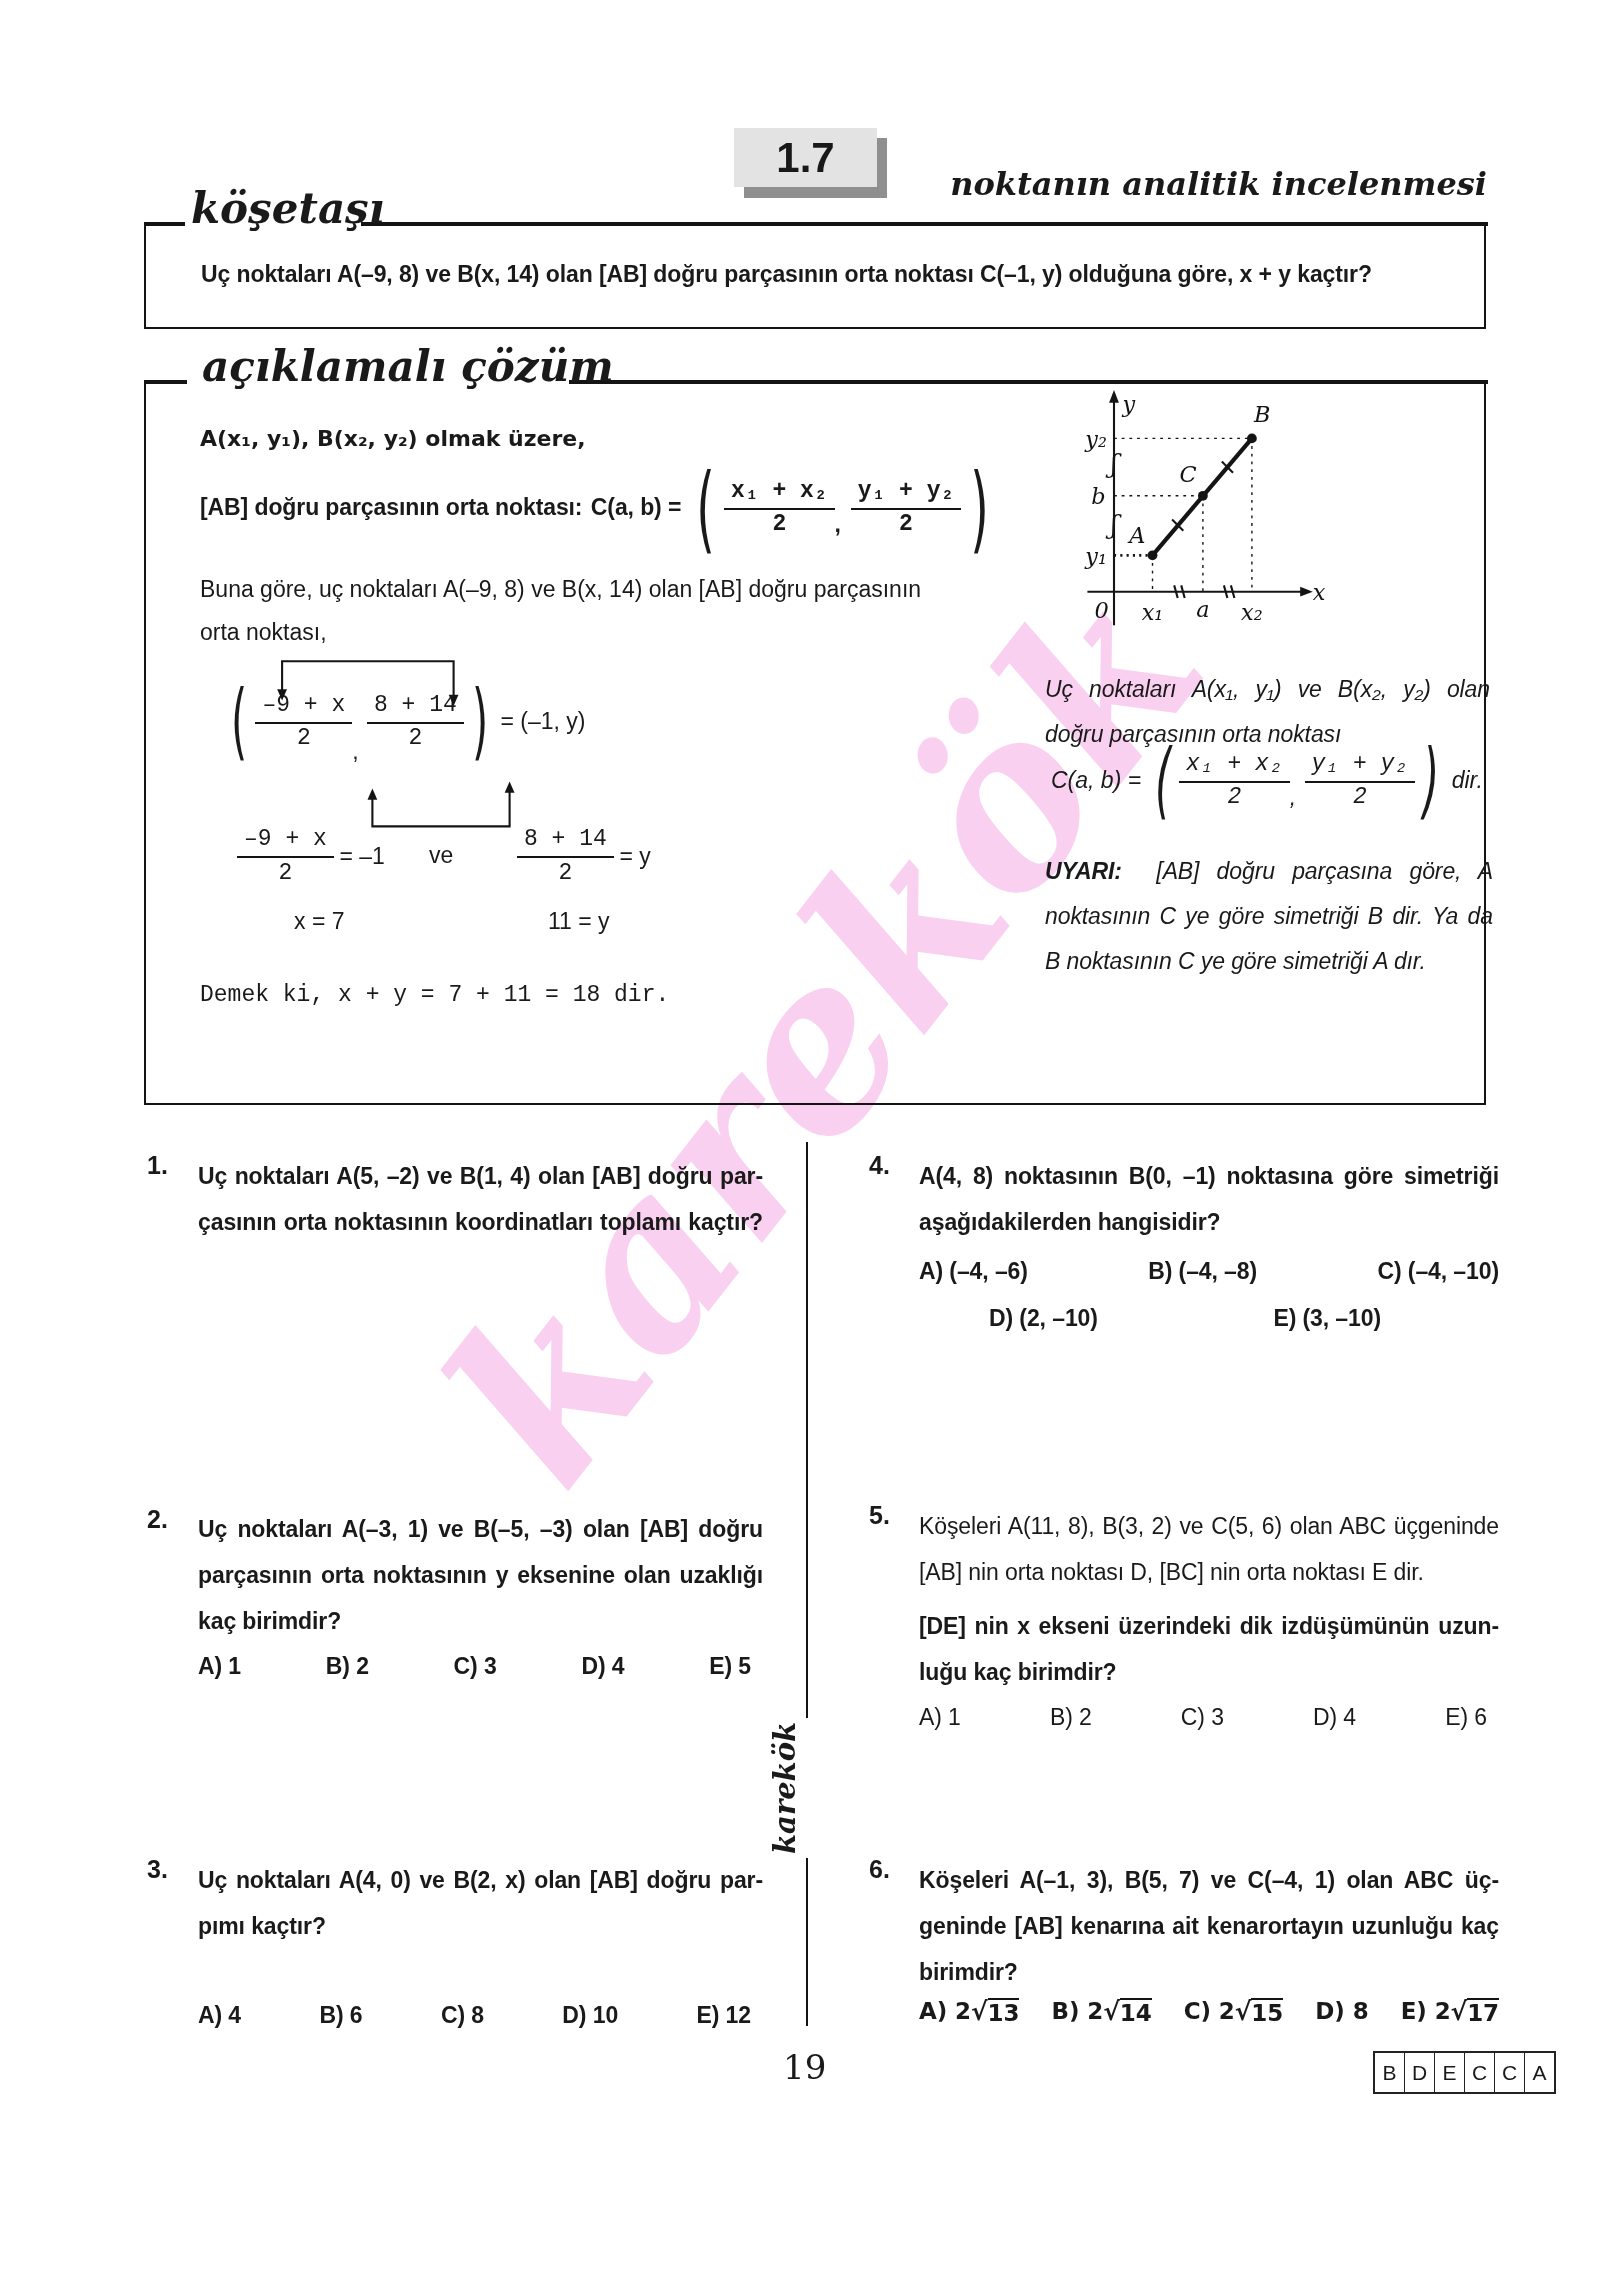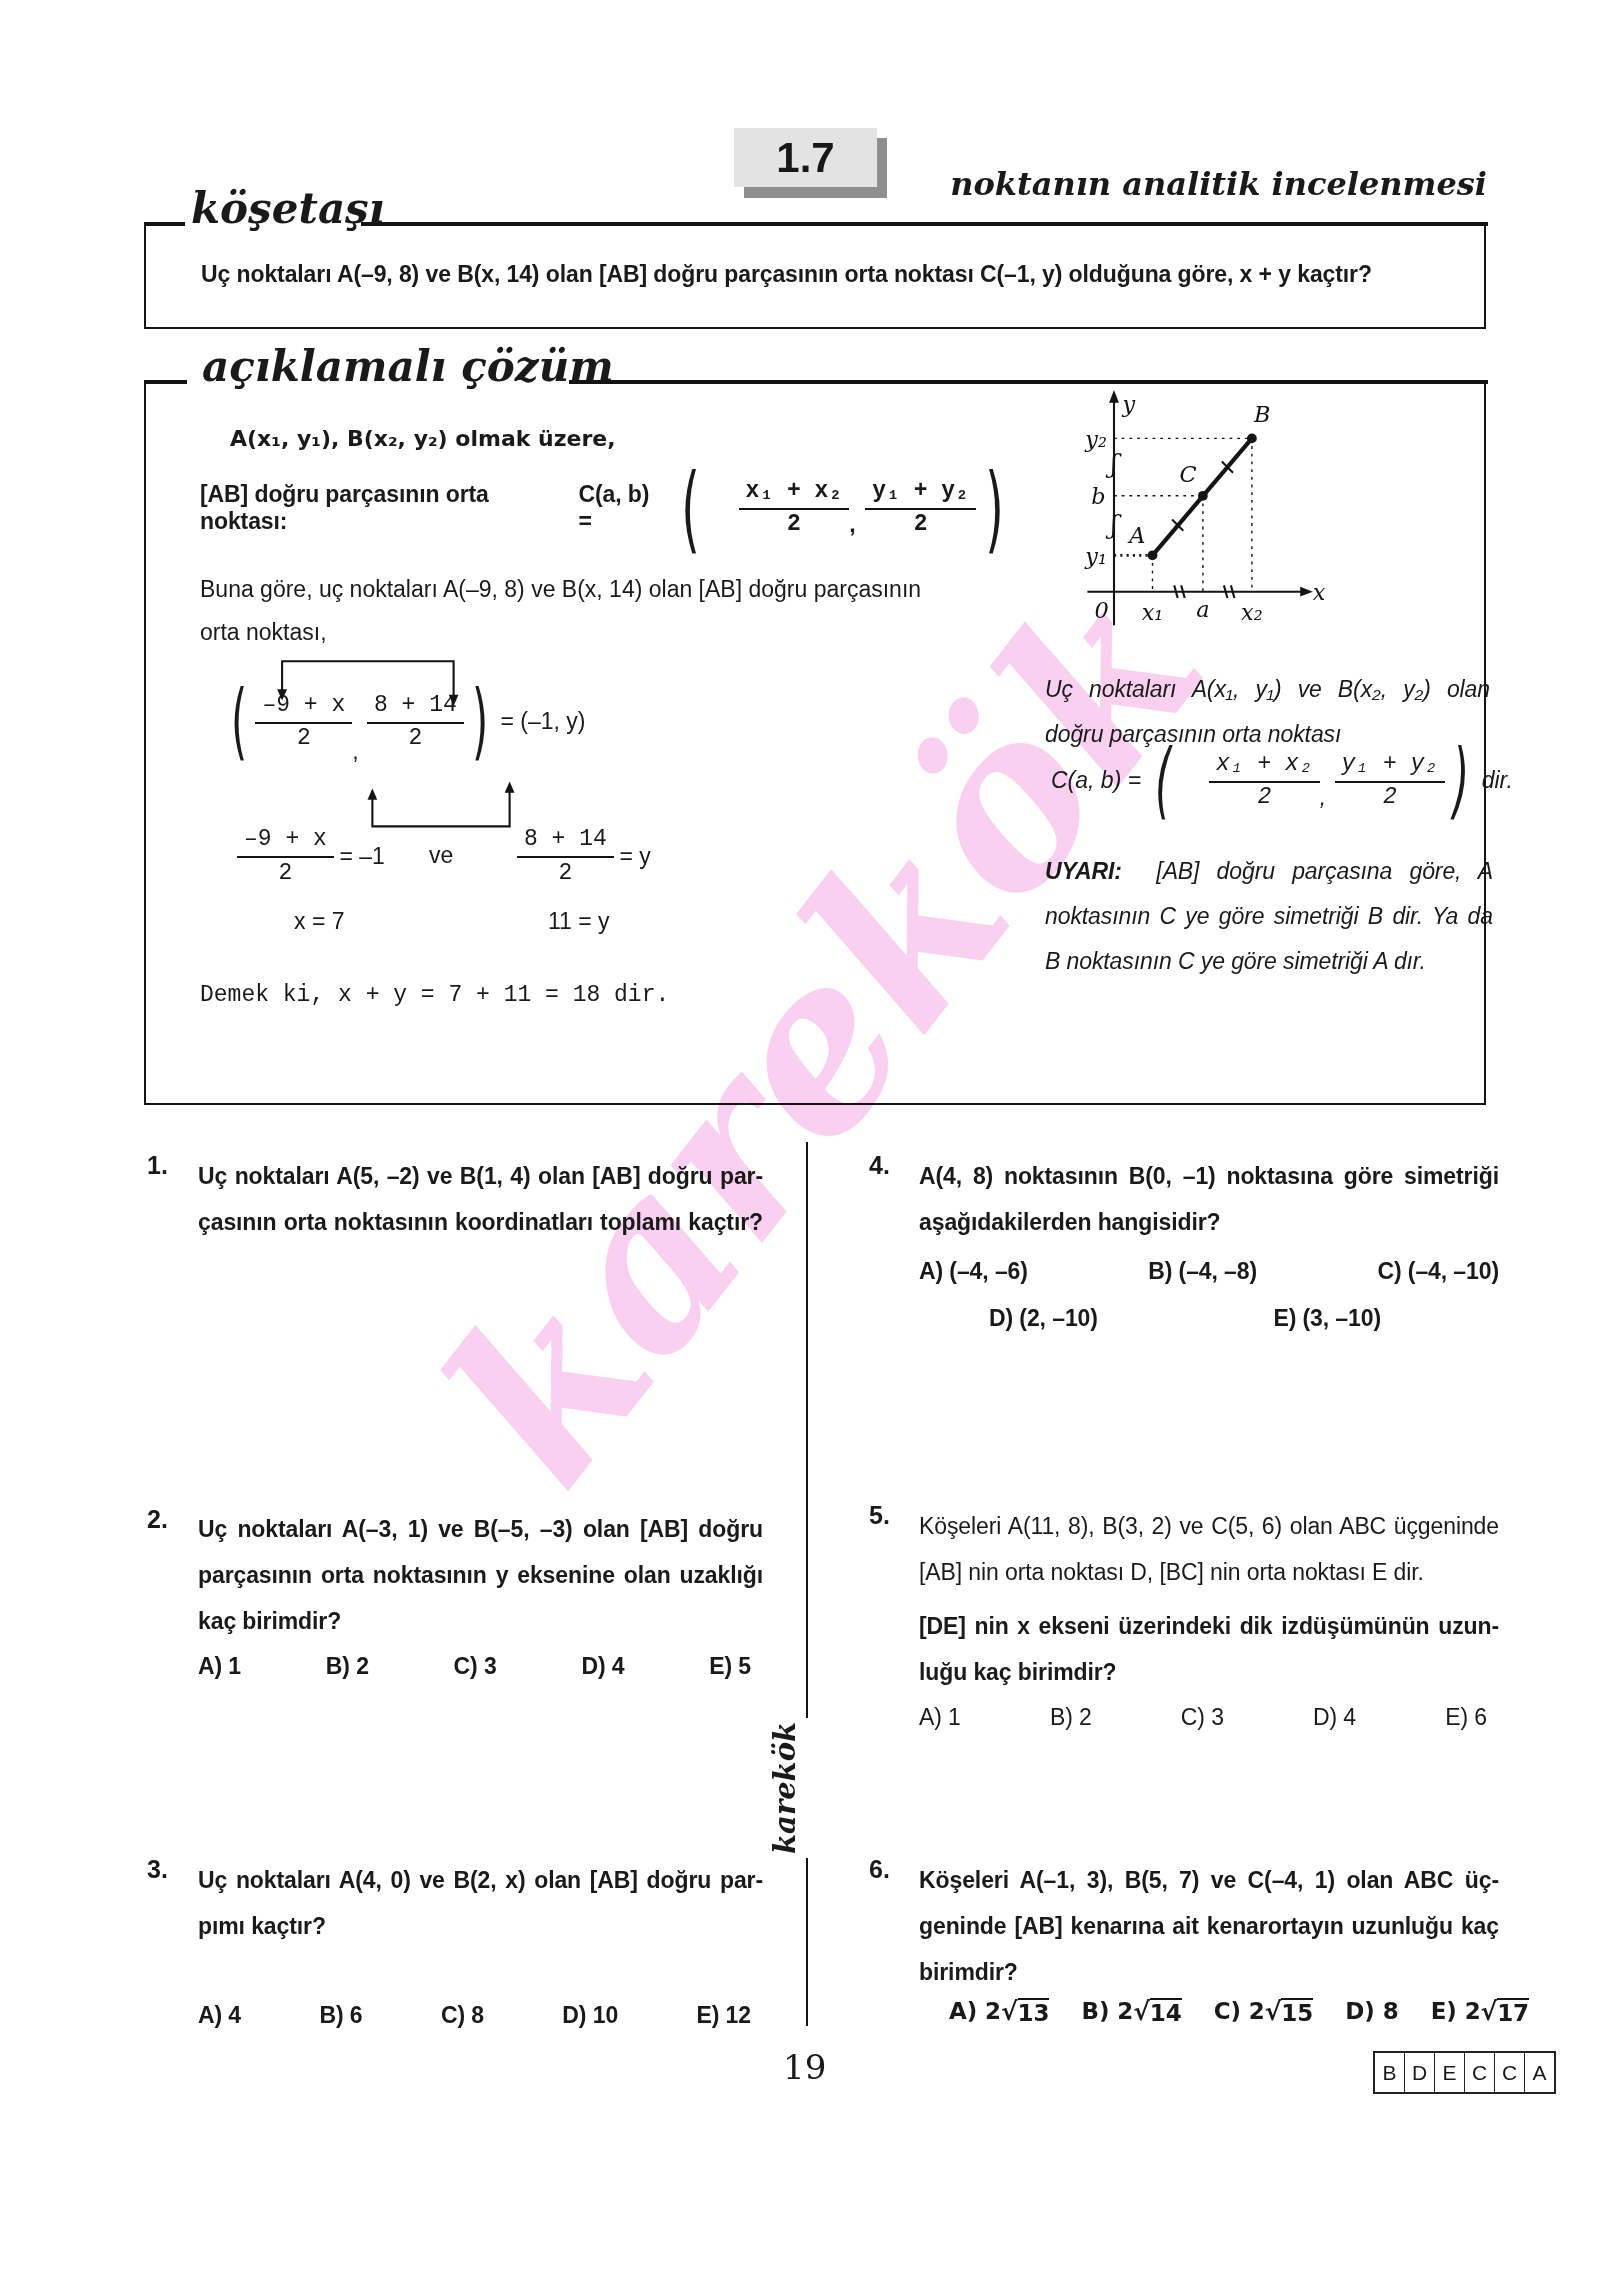--- a/index.html
+++ b/index.html
@@ -25,21 +25,21 @@
   .sec-box{position:absolute;border:2.8px solid #141414;border-top:none;}
   
   .bold-line{font-weight:bold;font-size:23px;letter-spacing:-0.1px;}
   .qnum{position:absolute;font-weight:bold;font-size:25px;}
   .qtext{position:absolute;font-weight:bold;font-size:23px;letter-spacing:-0.1px;}
   .qtext .ln{display:block;height:46px;line-height:46px;text-align:justify;text-align-last:justify;}
   .qtext .ln.last{text-align-last:left;}
   .qtext.normal{font-weight:normal;}
   .opts{position:absolute;display:flex;justify-content:space-between;font-weight:bold;
     font-size:23px;letter-spacing:-0.1px;white-space:nowrap;}
-  .deja{font-family:"DejaVu Sans",sans-serif;margin-left:30px;}
+  .deja{font-family:"DejaVu Sans",sans-serif;}
   
   .mrow{display:inline-flex;align-items:center;white-space:nowrap;}
   .frac{display:inline-block;vertical-align:middle;text-align:center;line-height:1.1;font-size:23px;font-family:Liberation Mono, monospace;}
   .frac .fn{display:block;border-bottom:2.1px solid #141414;padding:1.4px 7px 3.5px;}
   .frac .fd{display:block;padding-top:2.8px;}
   .paren{display:inline-block;font-family:"DejaVu Sans",sans-serif;font-weight:normal;
     font-size:95px;line-height:0;transform:scaleX(0.5);vertical-align:middle;}
   .paren.small{font-size:83px;}
   .sqrt{display:inline-flex;align-items:flex-start;}
   .sqrt .rsign{font-size:25px;line-height:1.1;}

